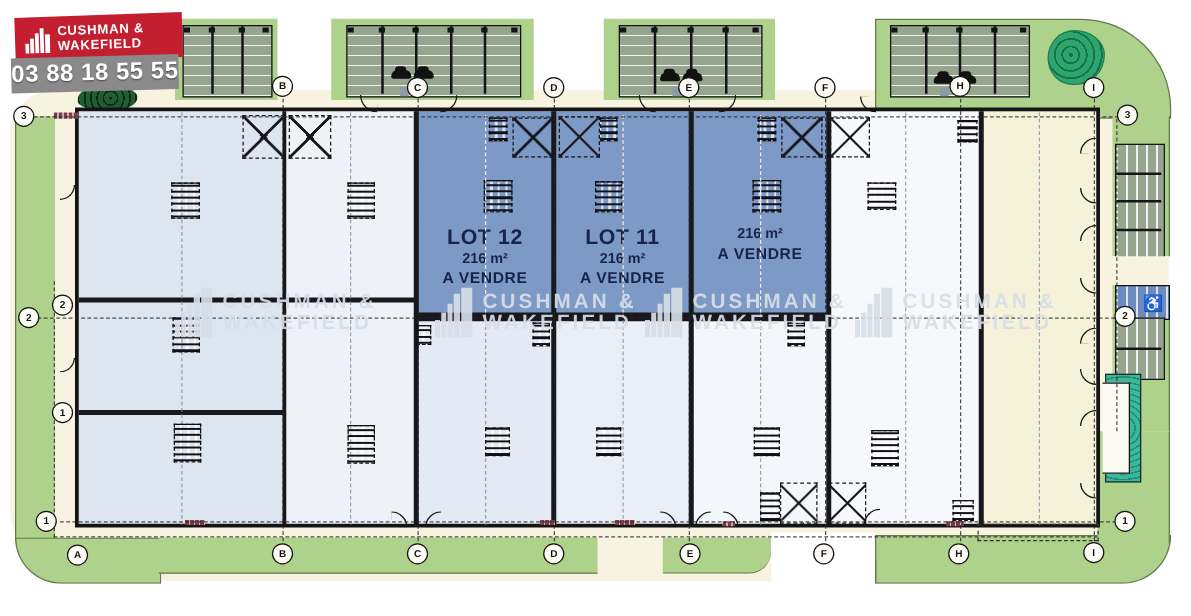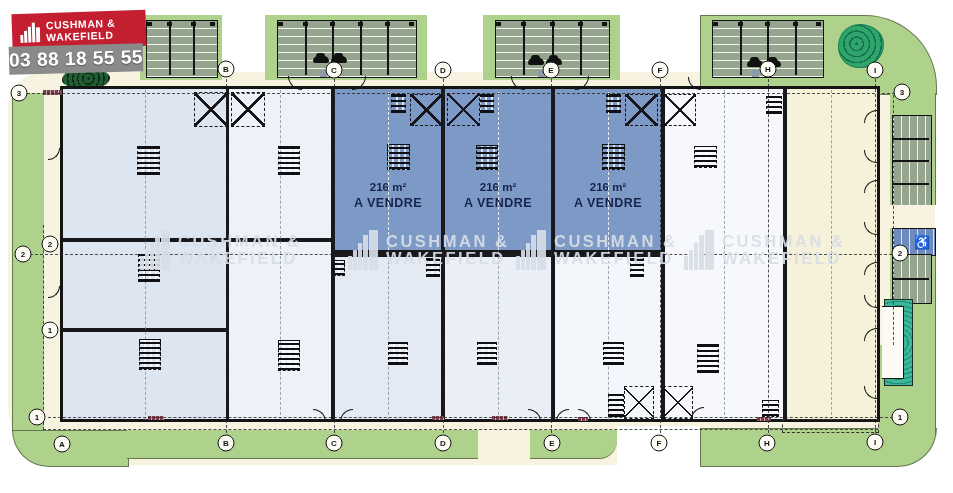--- a/index.html
+++ b/index.html
@@ -106,24 +106,26 @@
   <div class="abs wall" style="left:783px;top:89px;width:4px;height:331px;"></div>
   <div class="abs wall" style="left:63px;top:238px;width:270px;height:4px;"></div>
   <div class="abs wall" style="left:63px;top:328px;width:165px;height:4px;"></div>
   <div class="abs wall" style="left:333px;top:250px;width:330px;height:7px;"></div>
 
   <div class="abs outline" style="left:60px;top:86px;width:814px;height:330px;background:transparent;z-index:10;"></div>
 
   <div class="abs" style="left:782px;top:419px;width:95px;height:12px;border:1px dashed #333;z-index:11;"></div>
 
   <div class="abs lot-label" style="left:333px;top:180px;width:110px;">
+    <div class="lot-name">LOT 12</div>
     <div class="lot-area">216 m²</div>
     <div class="lot-status">A VENDRE</div>
   </div>
   <div class="abs lot-label" style="left:443px;top:180px;width:110px;">
+    <div class="lot-name">LOT 11</div>
     <div class="lot-area">216 m²</div>
     <div class="lot-status">A VENDRE</div>
   </div>
   <div class="abs lot-label" style="left:553px;top:180px;width:110px;">
     <div class="lot-area">216 m²</div>
     <div class="lot-status">A VENDRE</div>
   </div>
 
   <div class="abs stallsH" style="left:892px;top:115px;width:38px;height:90px;"></div>
   <div class="abs hc" style="left:892px;top:228px;width:38px;height:26px;">

